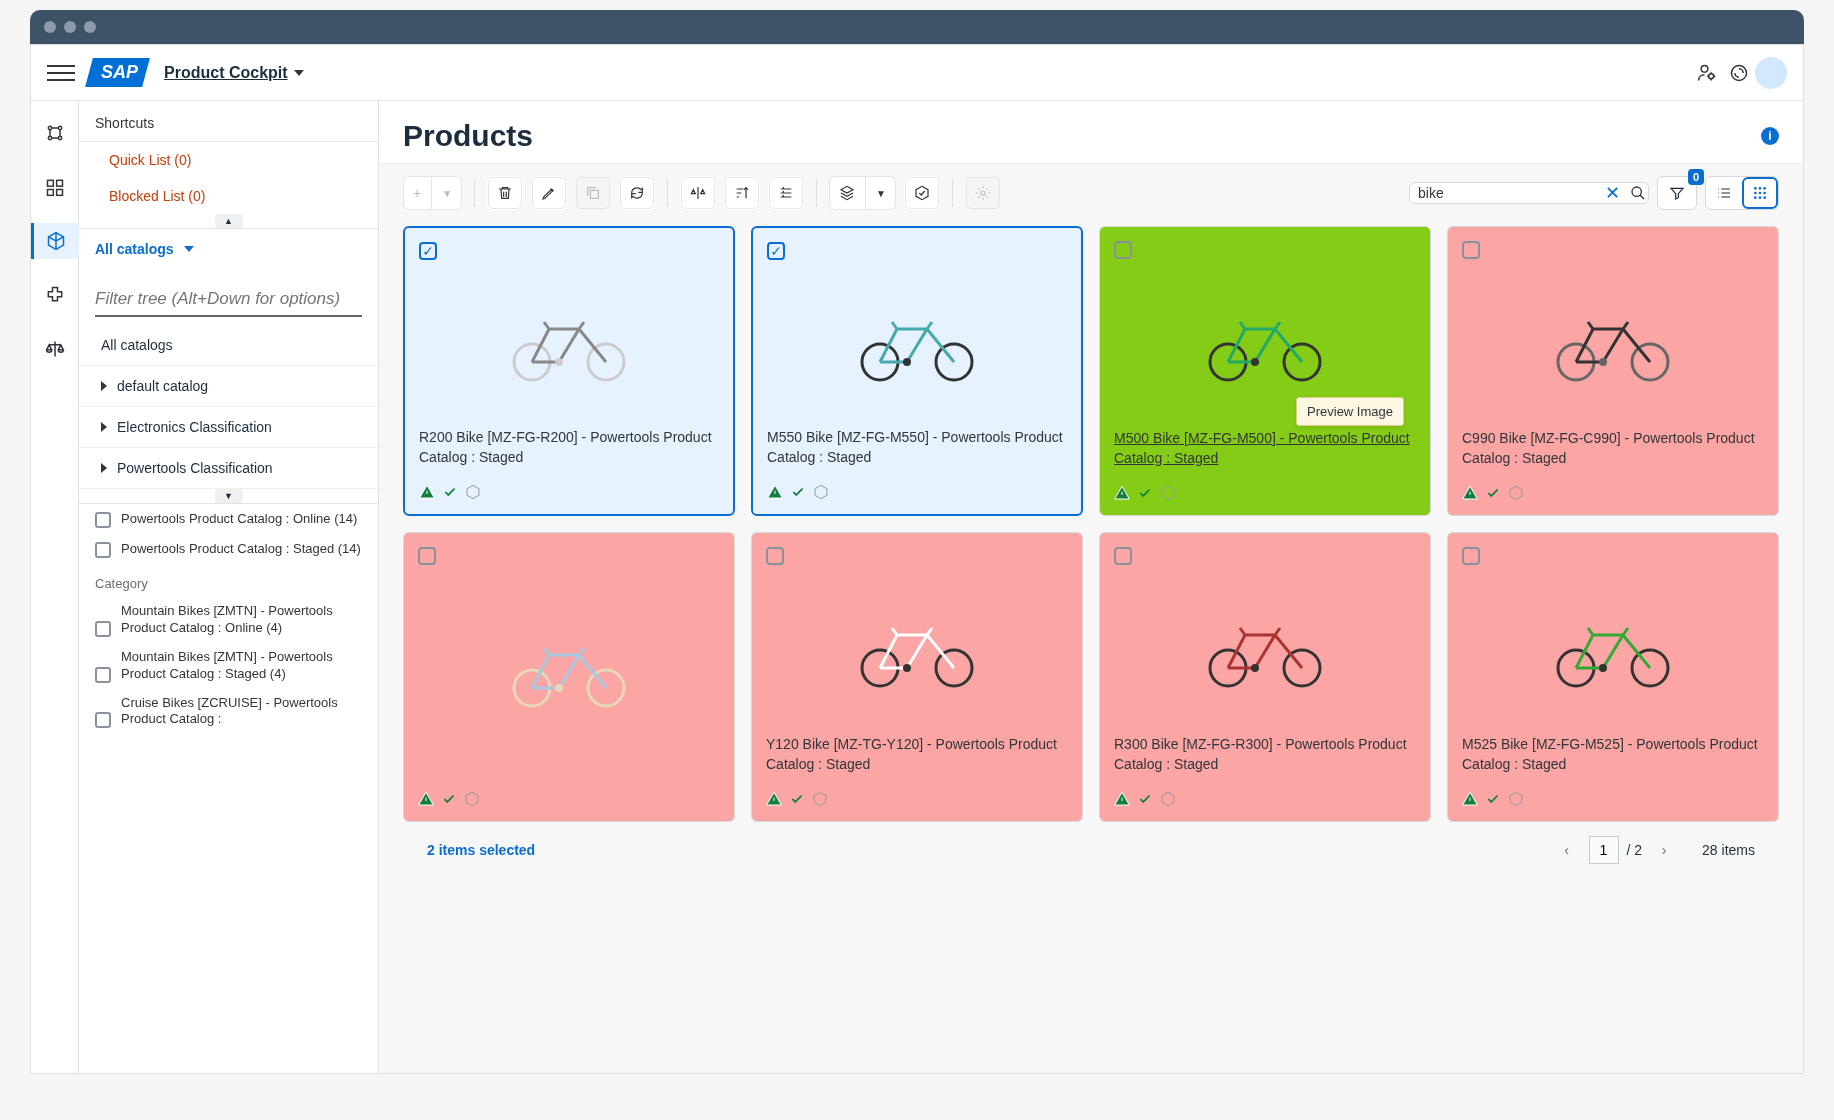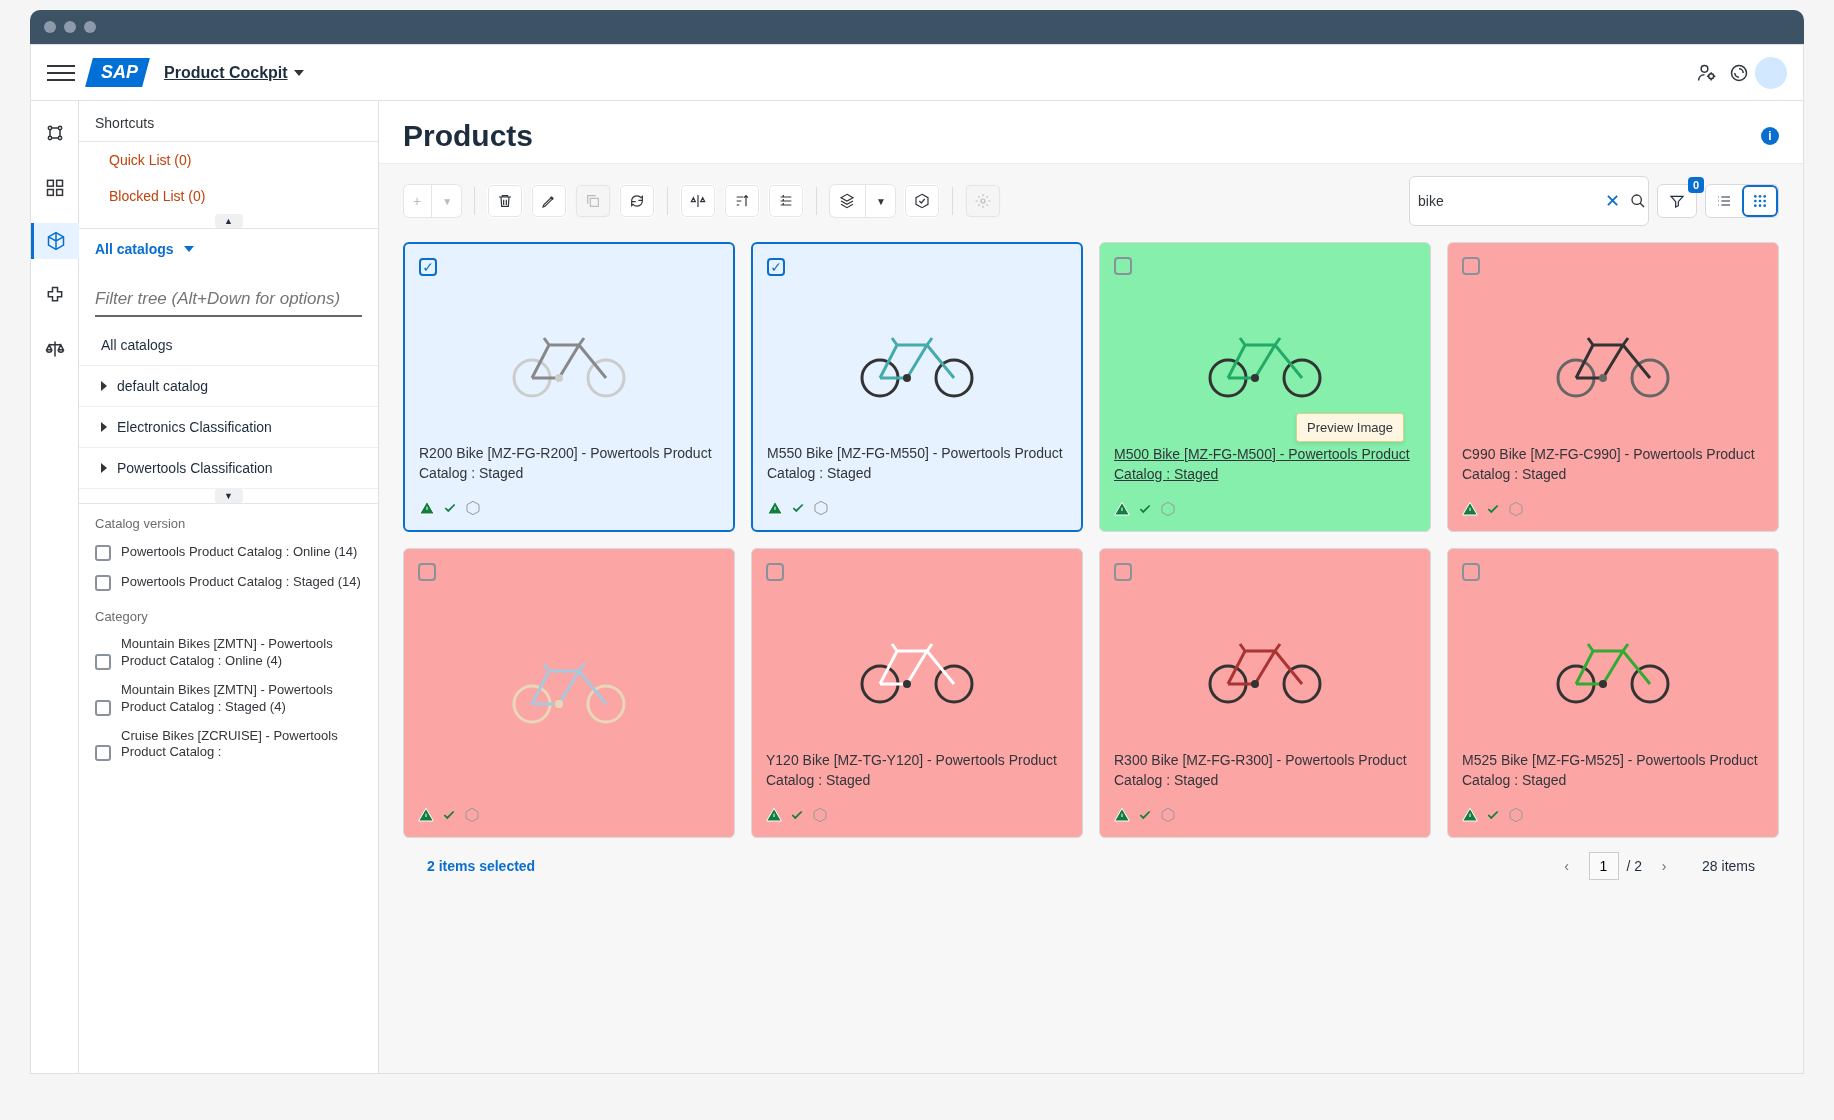--- a/index.html
+++ b/index.html
@@ -43,33 +43,33 @@
 .info-badge { width: 18px; height: 18px; border-radius: 50%; background: #0a6ed1; color: #fff; display: flex; align-items: center; justify-content: center; font-size: 12px; font-weight: 700; cursor: pointer; }
 .toolbar-wrap { background: #f7f7f7; border-top: 1px solid #ececec; padding: 12px 24px 0 24px; flex: 1; overflow-y: auto; }
 .toolbar { display: flex; align-items: center; gap: 8px; margin-bottom: 16px; }
 .tbtn { height: 34px; min-width: 36px; border: 1px solid transparent; background: #fff; border-radius: 6px; display: flex; align-items: center; justify-content: center; cursor: pointer; color: #32363a; box-shadow: 0 0 0 1px #e5e5e5 inset; padding: 0 8px; }
 .tbtn.disabled { background: #f5f5f5; color: #bbb; cursor: default; }
 .tbtn-split { display: flex; background: #fff; border-radius: 6px; box-shadow: 0 0 0 1px #e5e5e5 inset; }
 .tbtn-split .seg { height: 34px; display: flex; align-items: center; justify-content: center; padding: 0 10px; cursor: pointer; color: #bbb; }
 .tbtn-split .seg + .seg { border-left: 1px solid #e5e5e5; }
 .tool-divider { width: 1px; height: 28px; background: #dcdcdc; margin: 0 4px; }
 .toolbar-spacer { flex: 1; }
-.search-wrap { position: relative; display: flex; align-items: center; background: #fff; border-radius: 6px; border: 1px solid #d9d9d9; height: 50px; padding: 0 8px; width: 240px; }
+.search-wrap { position: relative; display: flex; align-items: center; background: #fff; border-radius: 6px; border: 1px solid #d9d9d9; height: 22px; padding: 0 8px; width: 240px; }
 .search-wrap input { border: none; outline: none; flex: 1; font-size: 14px; color: #32363a; }
 .clear-x { color: #0a6ed1; font-size: 18px; cursor: pointer; padding: 0 6px; }
 .search-ic { color: #32363a; cursor: pointer; padding: 0 4px; }
 .filter-btn { height: 34px; width: 40px; background: #fff; border-radius: 6px; border: 1px solid #d9d9d9; display: flex; align-items: center; justify-content: center; position: relative; cursor: pointer; }
 .filter-badge { position: absolute; top: -8px; right: -8px; background: #0a6ed1; color: #fff; font-size: 11px; font-weight: 700; width: 16px; height: 16px; border-radius: 4px; display: flex; align-items: center; justify-content: center; }
 .view-toggle { display: flex; background: #fff; border-radius: 6px; border: 1px solid #d9d9d9; height: 34px; overflow: hidden; }
 .view-toggle .vt { width: 36px; display: flex; align-items: center; justify-content: center; cursor: pointer; }
 .view-toggle .vt.active { border: 2px solid #0a6ed1; border-radius: 6px; color: #0a6ed1; }
 .grid { display: grid; grid-template-columns: repeat(4, 1fr); gap: 16px; }
 .card { background: #fca5a5; border: 1px solid #d9d9d9; border-radius: 6px; padding: 14px; display: flex; flex-direction: column; height: 290px; position: relative; }
 .card.selected { border: 2px solid #0a6ed1; background: #e6f2ff; }
-.card.hover { background: #86efac; }
+.card.hover { background: #84cc16; }
 .card-check { width: 18px; height: 18px; border: 2px solid #89919a; border-radius: 4px; display: flex; align-items: center; justify-content: center; cursor: pointer; }
 .card.selected .card-check { border-color: #0a6ed1; color: #0a6ed1; }
 .card-img { flex: 1; display: flex; align-items: center; justify-content: center; margin: 8px 0; position: relative; }
 .card-title { font-size: 14px; color: #32363a; line-height: 1.4; min-height: 40px; }
 .card.hover .card-title { text-decoration: underline; }
 .card-status { display: flex; align-items: center; gap: 8px; margin-top: 16px; color: #107e3e; }
 .warn-ic { color: #107e3e; }
 .check-ic { color: #107e3e; }
 .sync-ic { color: #999; }
 .tooltip { position: absolute; background: #fdf6e3; border: 1px solid #e0d080; padding: 6px 10px; font-size: 13px; color: #32363a; border-radius: 3px; right: 12px; top: 130px; box-shadow: 0 2px 4px rgba(0,0,0,0.1); }
@@ -183,21 +183,20 @@
         <span>Electronics Classification</span>
       </div>
       <div class="tree-item">
         <span class="chev-r"></span>
         <span>Powertools Classification</span>
       </div>
       <div class="side-collapse-row">
           <div class="side-collapse">▼</div>
         </div>
 
-      <div class="facet-title">Catalog version</div>
       <div id="facet-cv">
           <div class="facet-item">
             <div class="checkbox"></div>
             <div class="facet-label">Powertools Product Catalog : Online (14)</div>
           </div>
           <div class="facet-item">
             <div class="checkbox"></div>
             <div class="facet-label">Powertools Product Catalog : Staged (14)</div>
           </div>
         </div>

